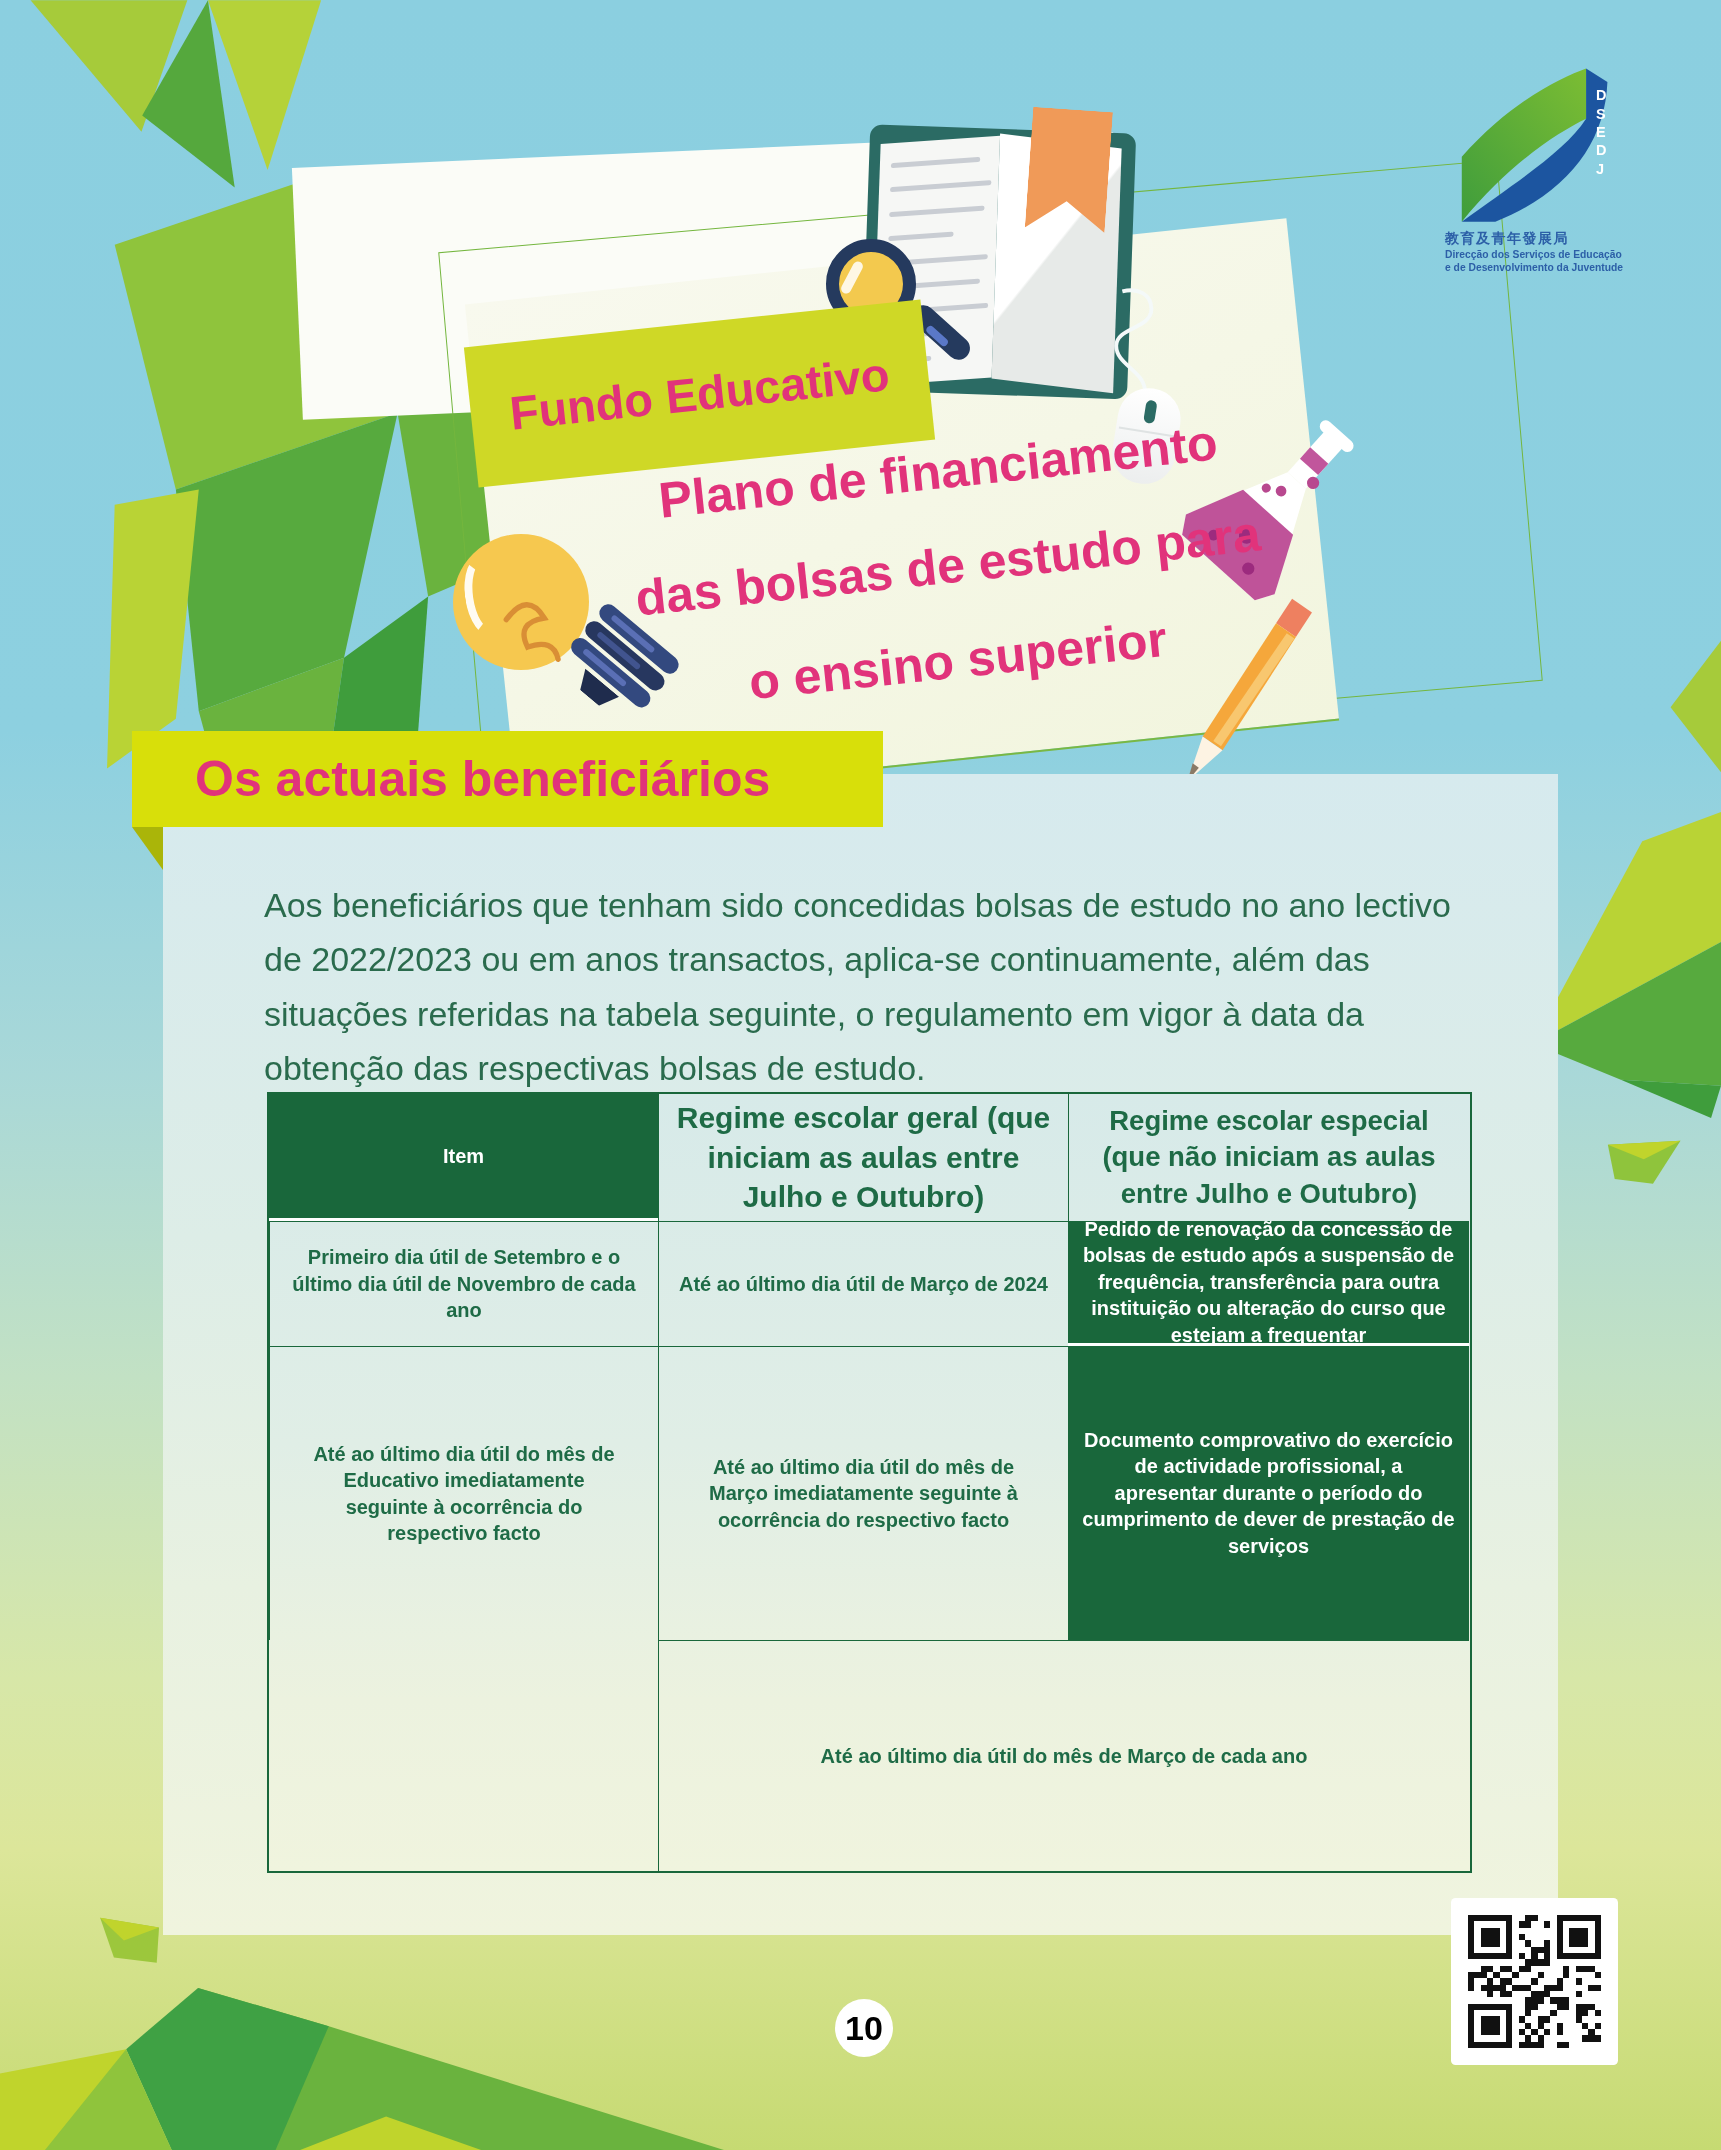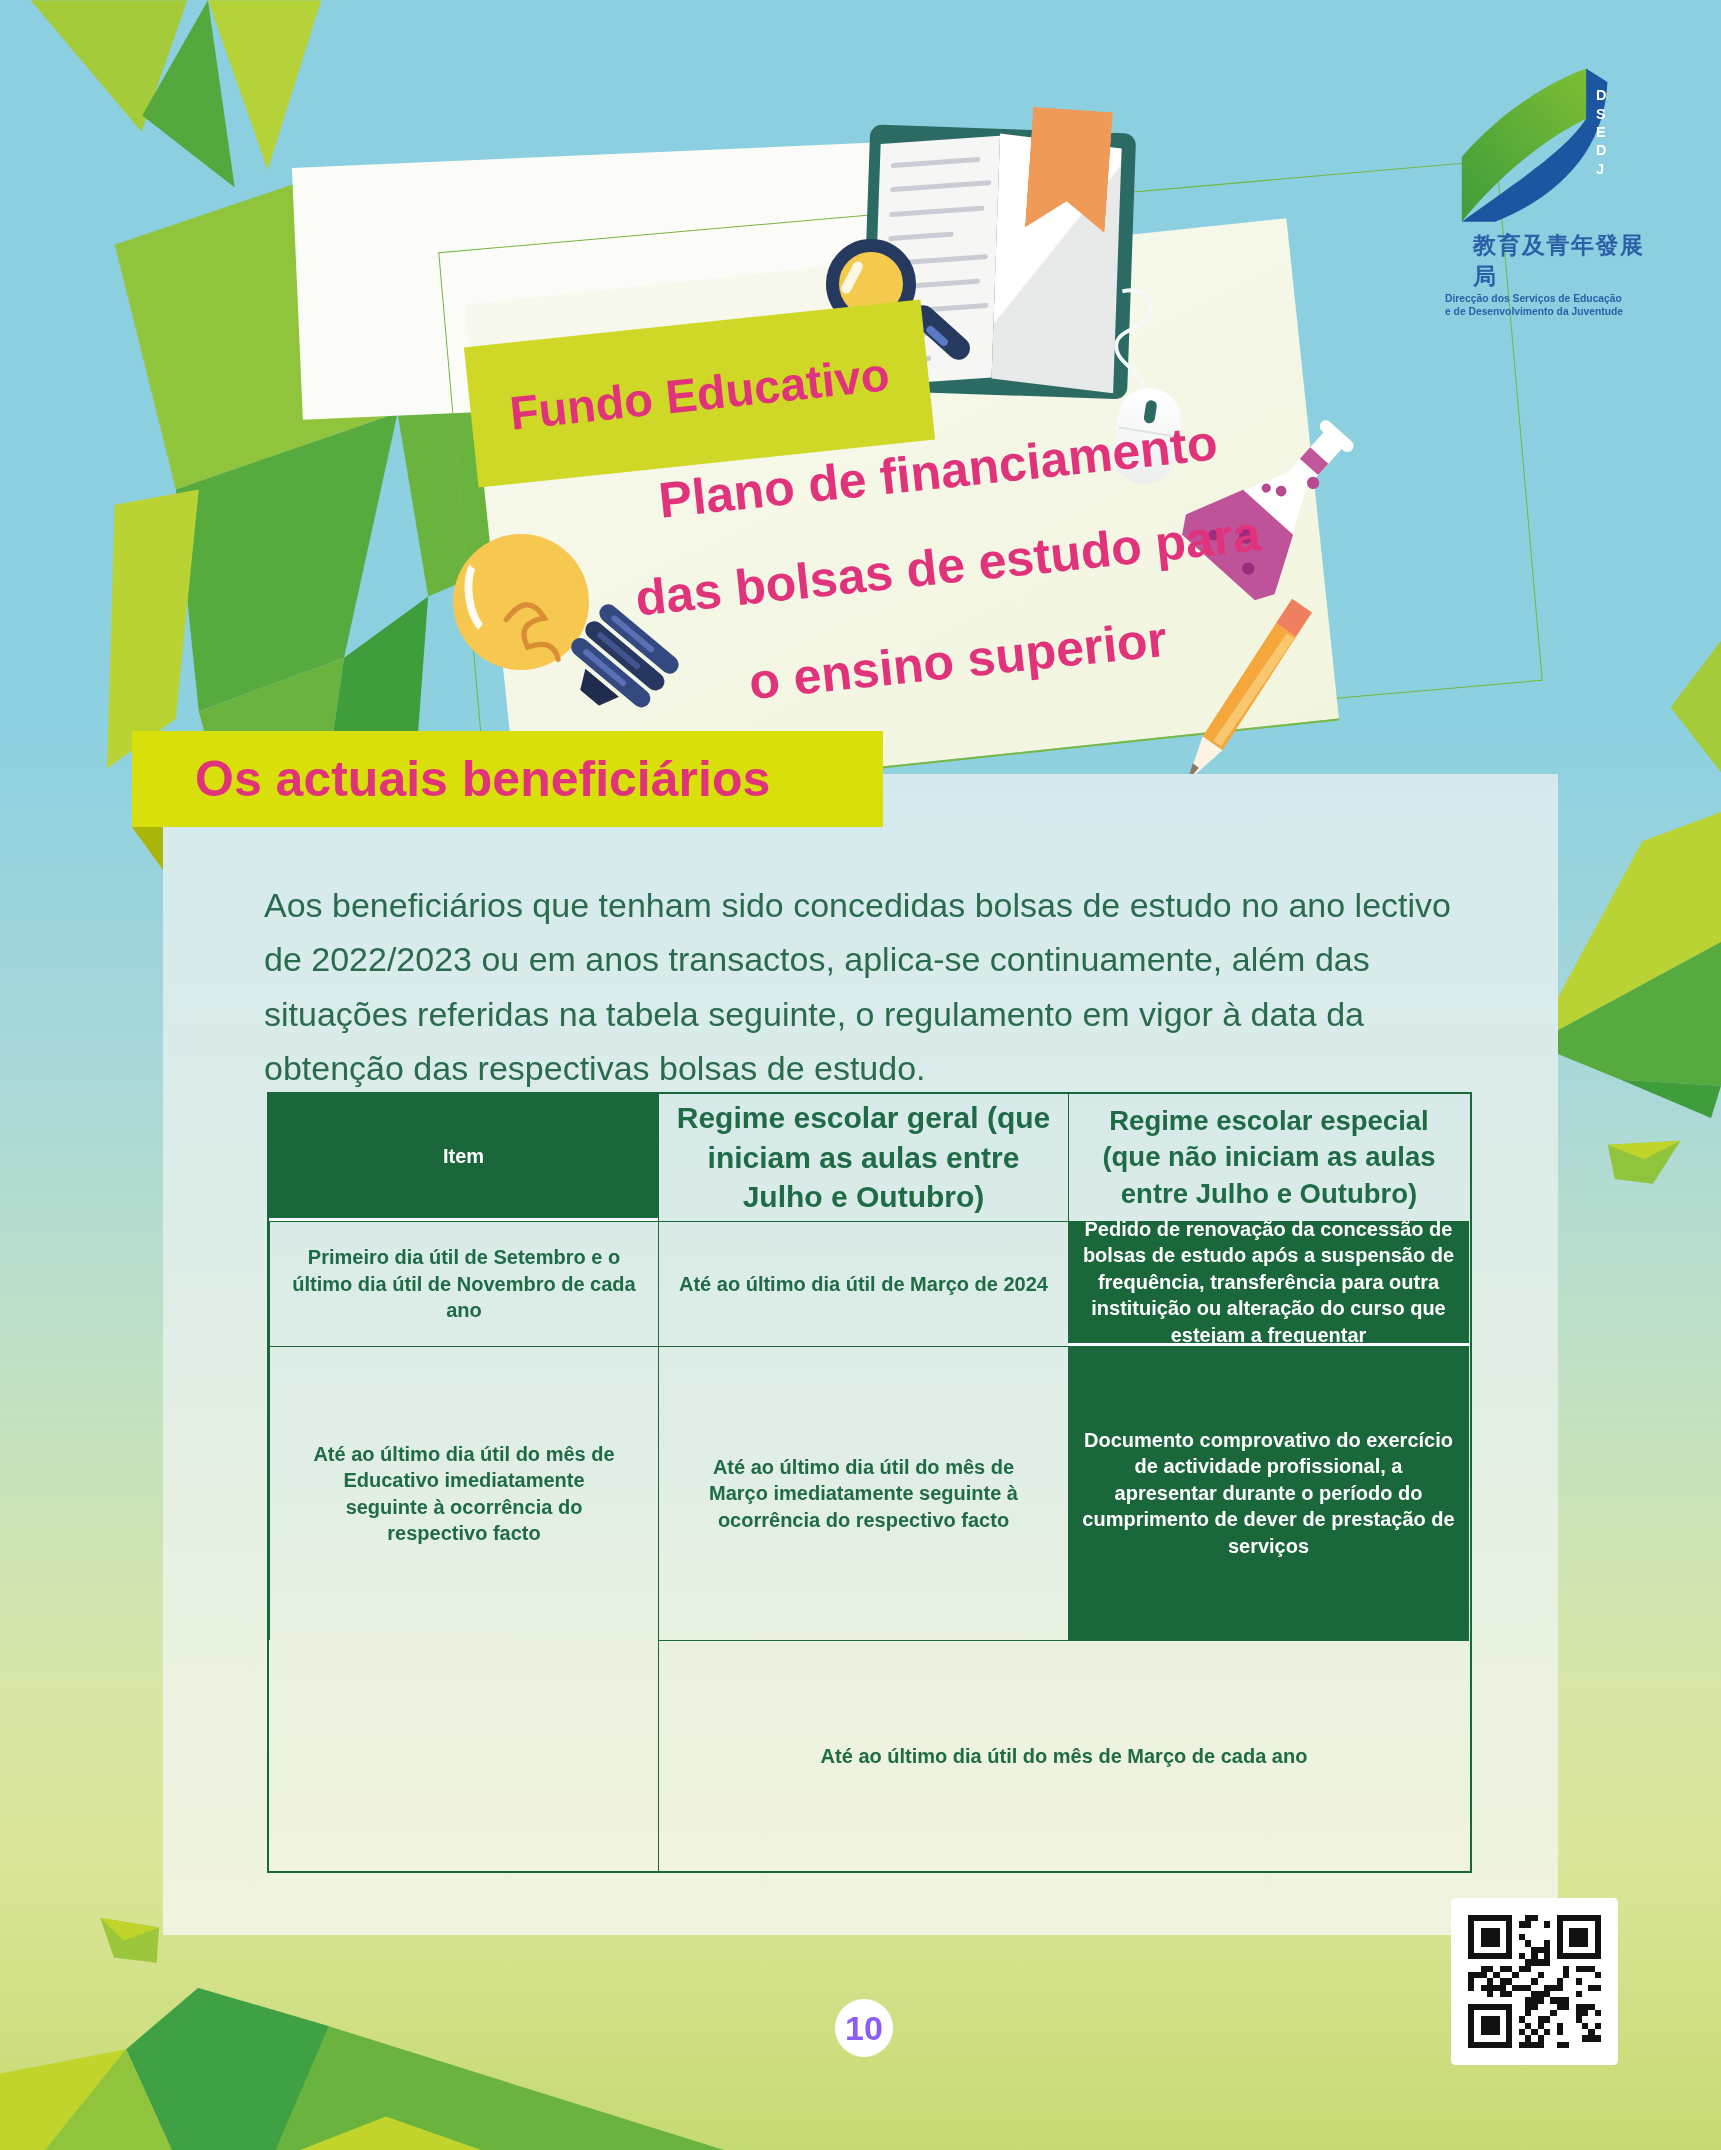--- a/index.html
+++ b/index.html
@@ -16,21 +16,21 @@
   .rect-outline-yellow { left:498px; top:272px; width:715px; height:478px; border:2.3px solid #e6e300; transform:rotate(-5.5deg); }
   .title-card { left:489px; top:260px; width:826px; height:505px; transform:rotate(-6deg);
     background:linear-gradient(160deg,#f8f9ee 0%,#f2f5de 100%); border-bottom:2.3px solid #79b844; }
   .ribbon { left:470px; top:323px; width:459px; height:141px; transform:rotate(-6deg);
     background:#cfd826; display:flex; align-items:center; justify-content:center; }
   .ribbon span { color:#e1337b; font-weight:bold; font-size:47px; }
   .main-title { left:535px; top:424px; width:826px; transform:rotate(-6deg);
     color:#e1337b; font-weight:bold; font-size:50px; line-height:1.9; text-align:center; }
   
   .logo { left:1445px; top:65px; width:206px; text-align:left; }
-  .logo .cn { color:#2c5fa7; font-weight:bold; font-size:23px; letter-spacing:1.5px; margin-top:4.6px;margin-left:28px; }
+  .logo .cn { color:#2c5fa7; font-weight:bold; font-size:14px; letter-spacing:1.5px; margin-top:4.6px; }
   .logo .pt { color:#2c5fa7; font-size:10.3px; line-height:1.3; font-weight:bold; }
   
   .book { left:852px; top:98px; width:298px; height:306px; transform:rotate(2deg); }
   .book-cover { left:13.8px; top:31px; width:266px; height:266px; background:#2b6b64; border-radius:12.2px; }
   .page-left { left:24.5px; top:44px; width:119px; height:242px; background:#f6f7f5; transform:skewY(-6deg); }
   .page-right { left:144px; top:41px; width:122px; height:245px; background:linear-gradient(125deg,#ffffff 45%,#e7eae8 46%); transform:skewY(5deg); }
   .tl { position:absolute; height:5.4px; background:#c9cdd3; border-radius:2.3px; }
   .bookmark { left:174px; top:9.2px; width:80px; height:121px; background:#f09a58; transform:rotate(2deg);
     clip-path:polygon(0 0,100% 0,100% 100%,50% 76%,0 100%); }
   
@@ -74,21 +74,21 @@
   .cell { display:flex; align-items:center; justify-content:center; text-align:center;
     font-weight:bold; font-size:20px; line-height:1.32; color:#1e6b46; padding:6.1px 13.8px; }
   .cell.dark { background:#19673b; color:#ffffff; }
   .cell.gapb { border-bottom:3.8px solid #ffffff; }
   .cell.vline { border-left:1.5px solid #19673b; }
   .cell.hline { border-top:1.5px solid #19673b; }
   .cell.span2 { grid-column:2 / 4; }
   
   .page-circle { left:835px; top:1999px; width:58px; height:58px; border-radius:50%; background:#ffffff;
     display:flex; align-items:center; justify-content:center; }
-  .page-circle span { color:#8b5cf6; font-weight:bold; font-size:34px; }
+  .page-circle span { color:#000000; font-weight:bold; font-size:34px; }
   .qr-box { left:1451px; top:1898px; width:167px; height:167px; background:#ffffff; border-radius:4.6px; padding:17px; }
   svg.deco { position:absolute; left:0; top:0; }
 </style>
 </head>
 <body>
 
 <div id="page">
 
   <svg class="deco" width="1721" height="2151" viewBox="0 0 2251 2813">
 

